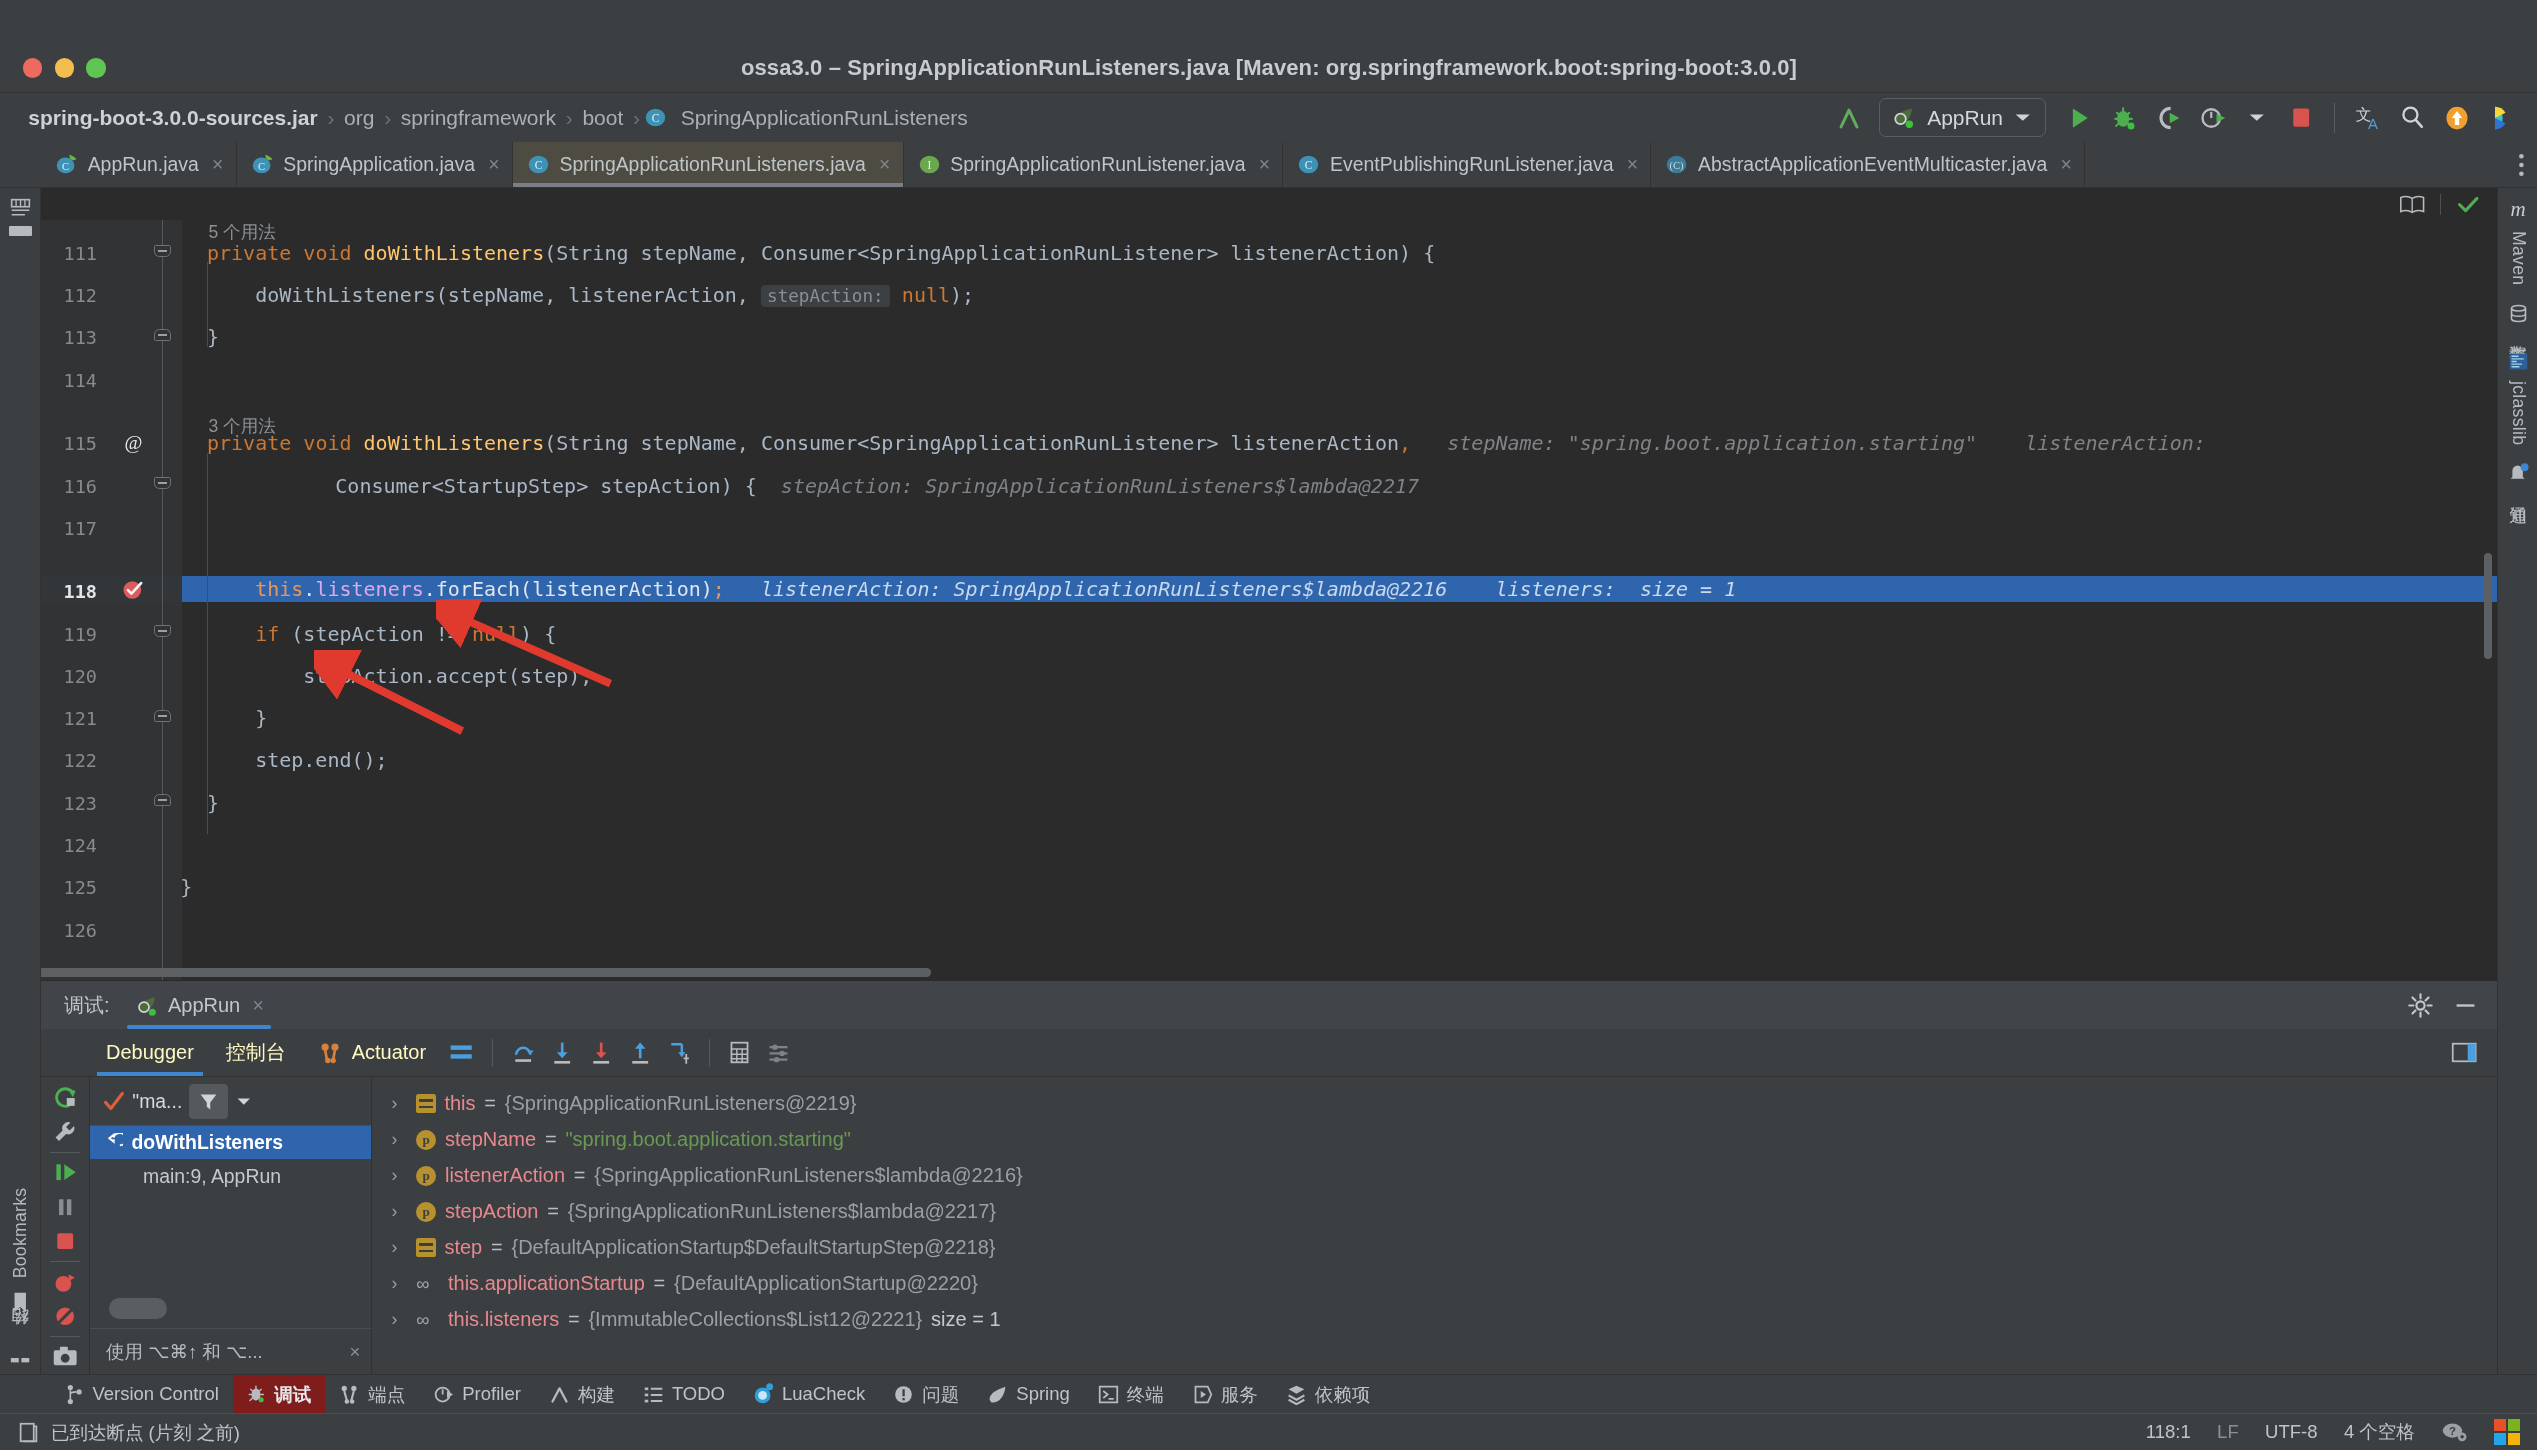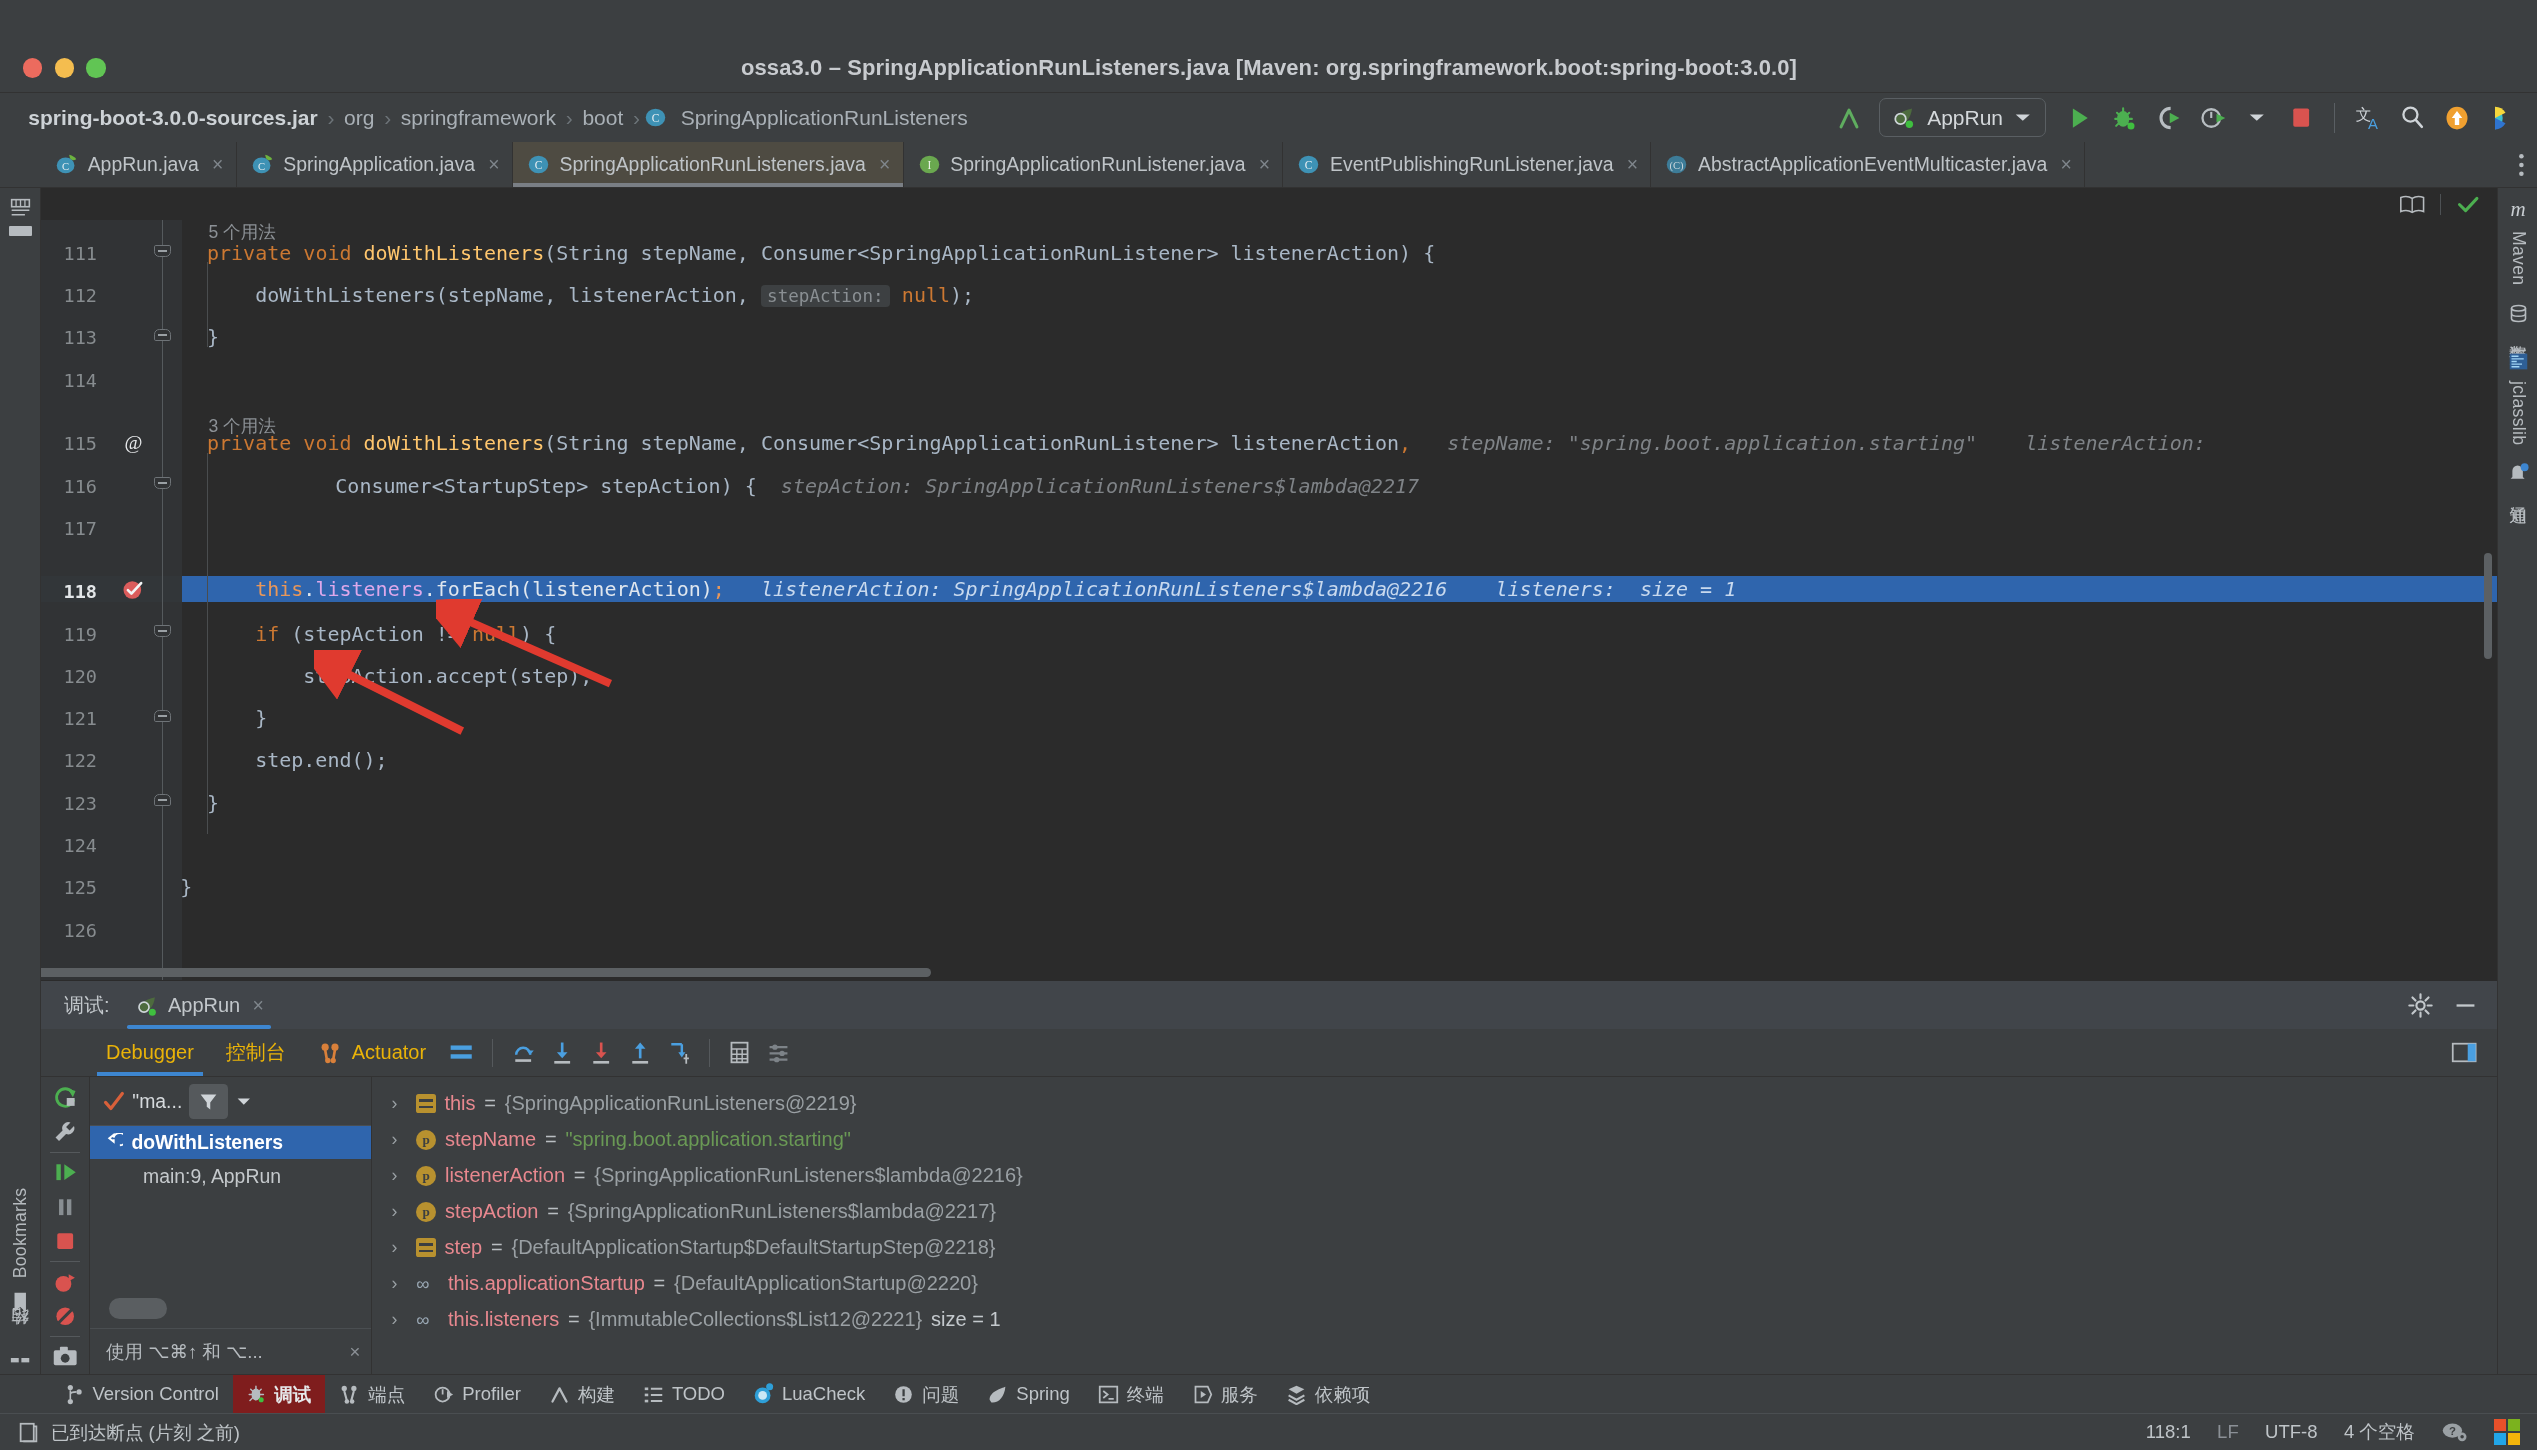--- a/index.html
+++ b/index.html
@@ -178,21 +178,21 @@
     content:""; position:absolute; left:5.3px; right:5.3px; bottom:0; height:4.4px; background:#3d86d0; border-radius:1.8px;
   }
   .dh-right { margin-left: auto; display: flex; align-items: center; gap: 19.4px; padding-right: 19.4px; }
 
   .debug-toolbar {
     height: 48px; flex: 0 0 48px; display: flex; align-items: center;
     background: #3c3f41; padding-left: 49px; gap: 0; border-bottom: 0.9px solid #323232;
     position: relative;
   }
   .dtab {
-    font-size: 20px; color: #eab308; padding: 0 16px; height: 100%;
+    font-size: 20px; color: #fef9c3; padding: 0 16px; height: 100%;
     display: flex; align-items: center; position: relative; gap: 8.8px;
   }
   .dtab.sel::after {
     content:""; position:absolute; left:7px; right:7px; bottom:0; height:4.4px; background:#3d86d0;
   }
   .dsep { width: 0.9px; height: 28px; background: #55595c; margin: 0 10.6px; }
   .dt-ico { width: 39px; height: 39px; display:flex; align-items:center; justify-content:center; }
 
   .debug-body { flex: 1; display: flex; min-height: 0; }
   .dbg-left-tools {

